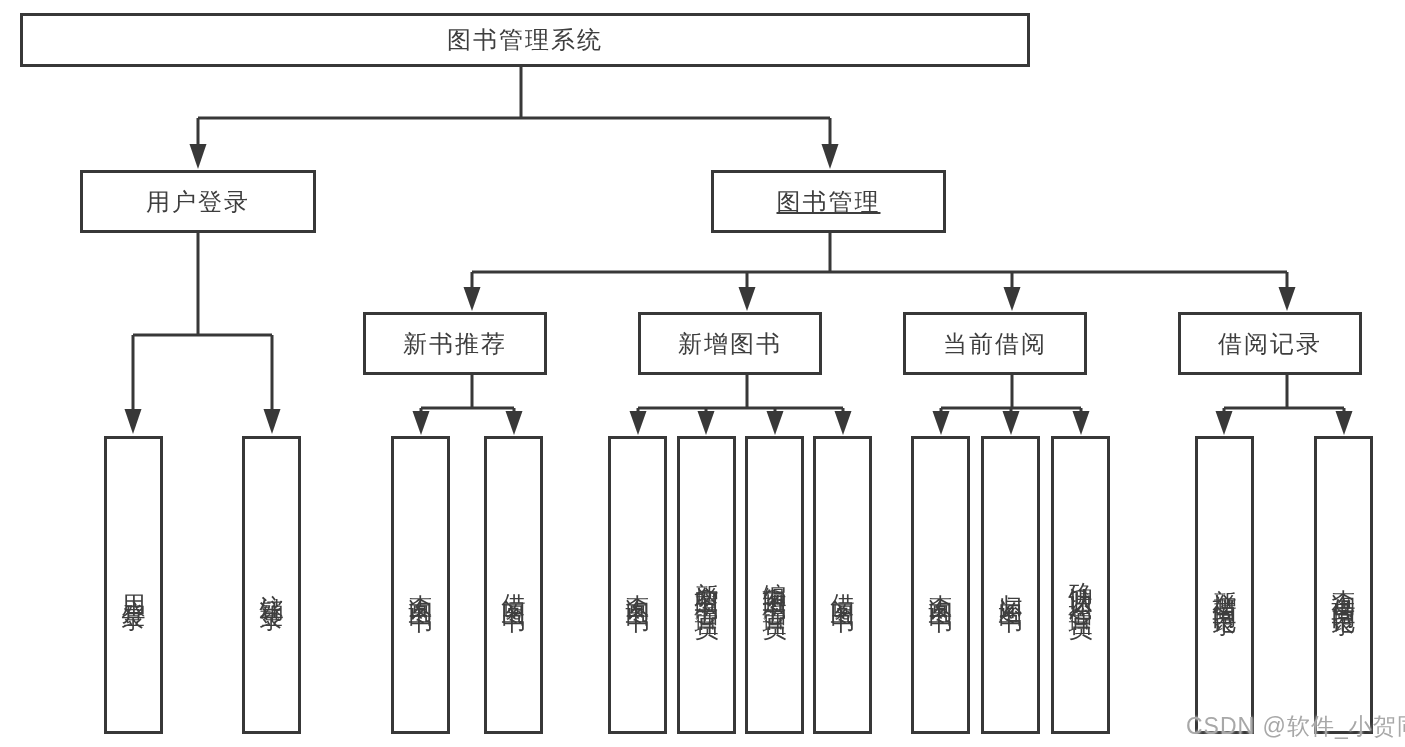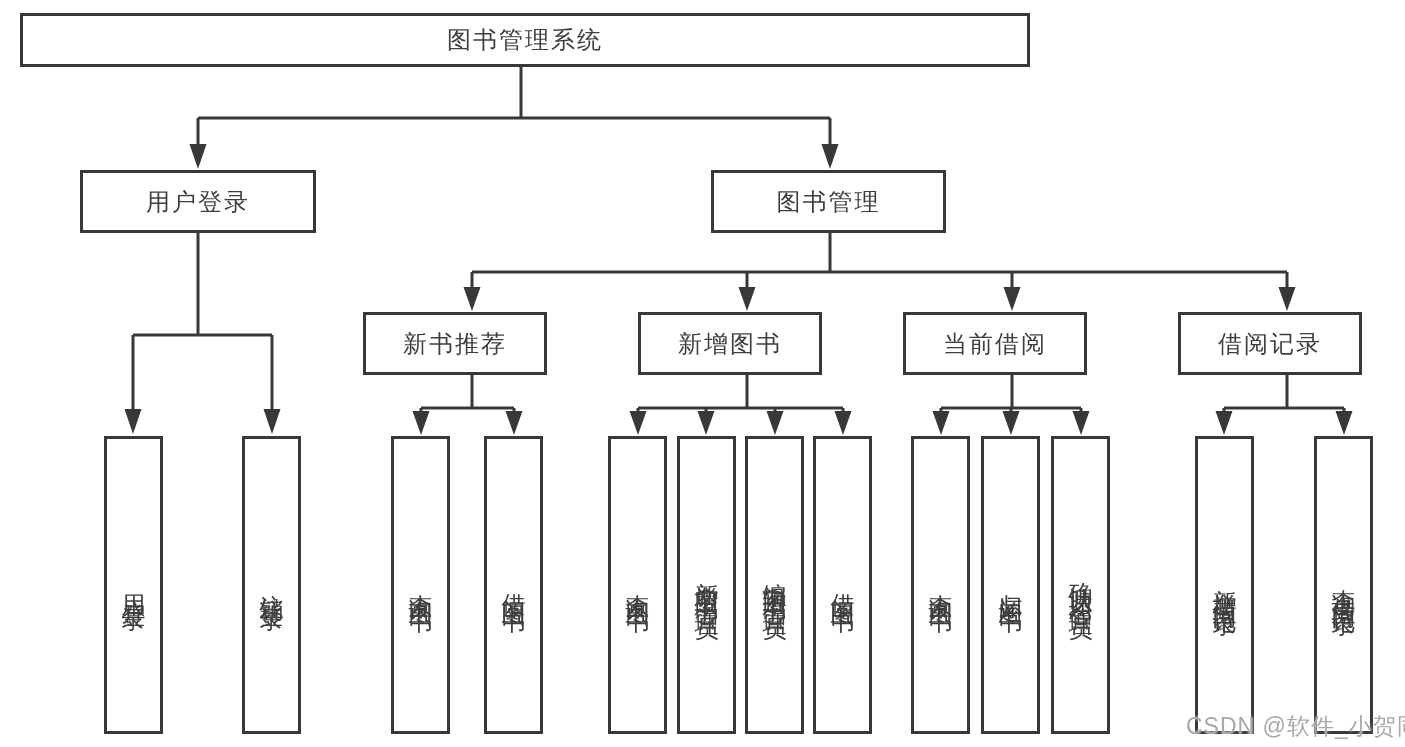--- a/index.html
+++ b/index.html
@@ -14,21 +14,21 @@
   }
   .hbox .lbl{font-size:24px;letter-spacing:2px;white-space:nowrap;}
   .leaf .lbl{
     writing-mode:vertical-rl;text-orientation:mixed;
     font-size:24px;letter-spacing:5px;line-height:1;white-space:nowrap;
   }
   
   .n-root{left:20px;top:13px;width:1010px;height:54px;}
   
   .n-userlogin{left:80px;top:170px;width:236px;height:63px;}
-  .n-bookmgmt{left:711px;top:170px;width:235px;height:63px;}
+  .n-bookmgmt{left:711px;top:170px;width:235px;height:63px;text-decoration:underline;}
   
   .l3{top:312px;width:184px;height:63px;}
   .n-newbook{left:363px;}
   .n-borrow{left:638px;}
   .n-current{left:903px;}
   .n-records{left:1178px;}
   
   .leaf{top:436px;width:59px;height:298px;}
   .lf-a1{left:104px;}  .lf-a2{left:242px;}
   .lf-b1{left:391px;}  .lf-b2{left:484px;}

